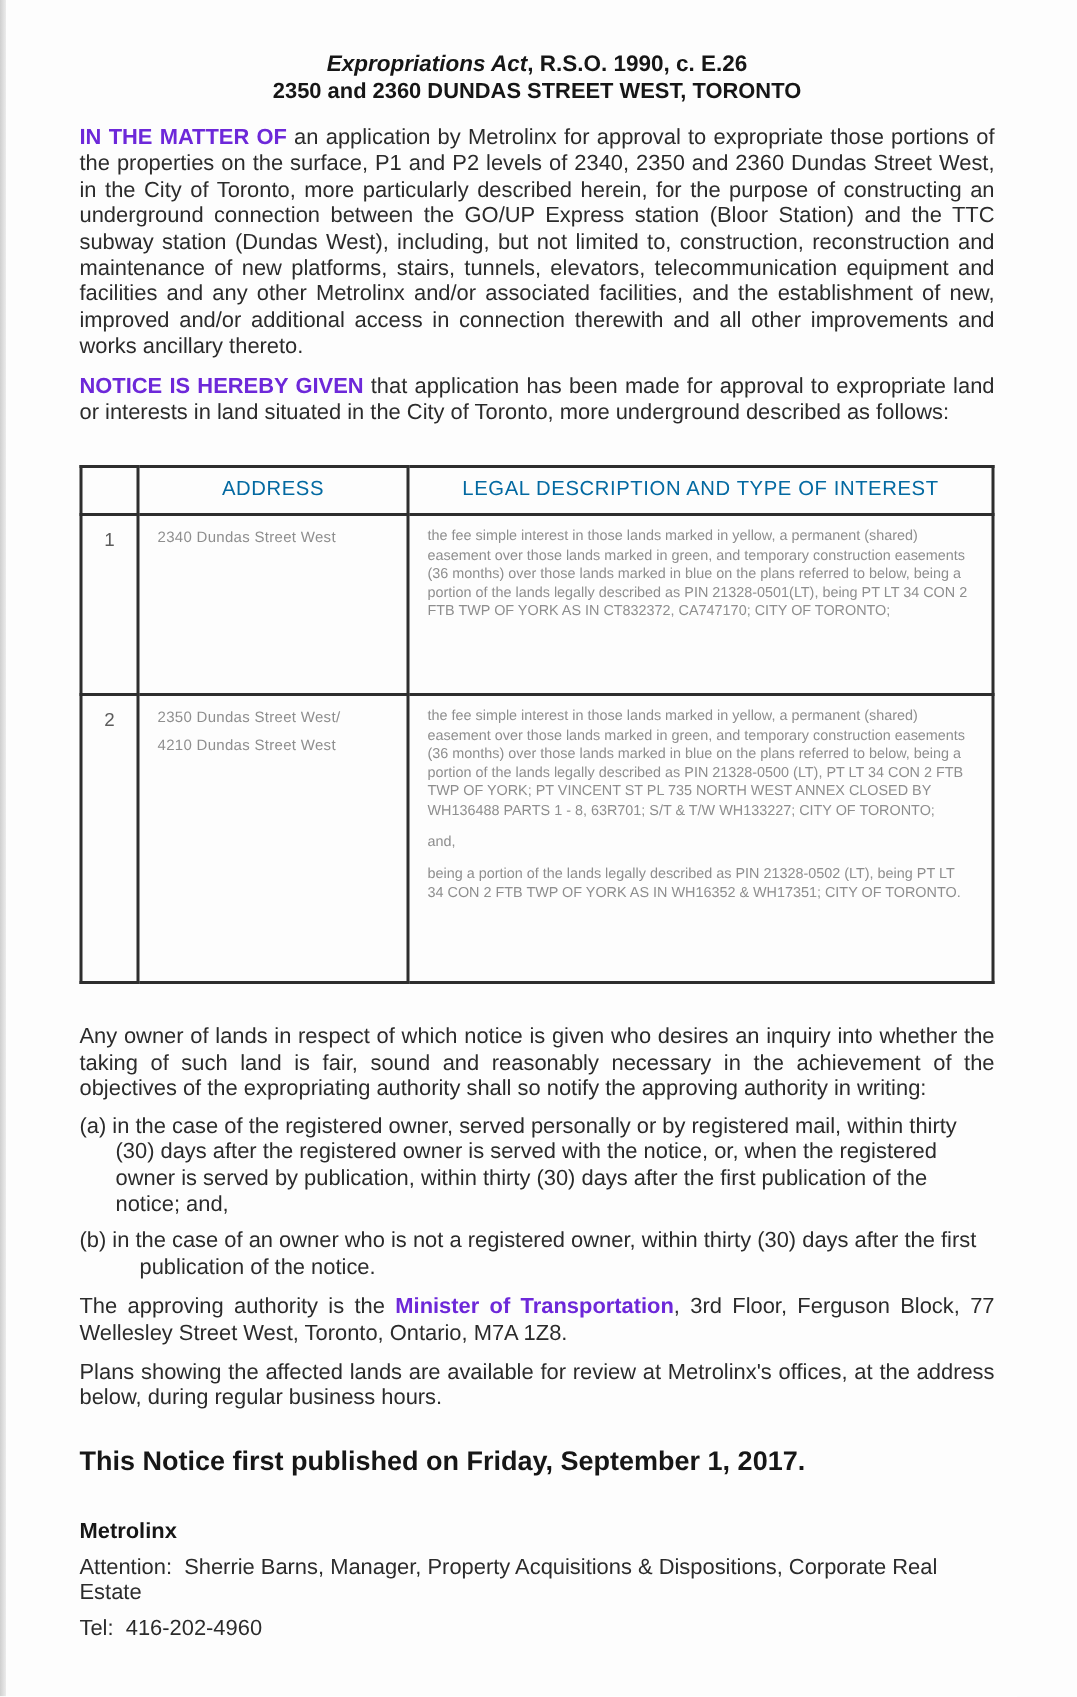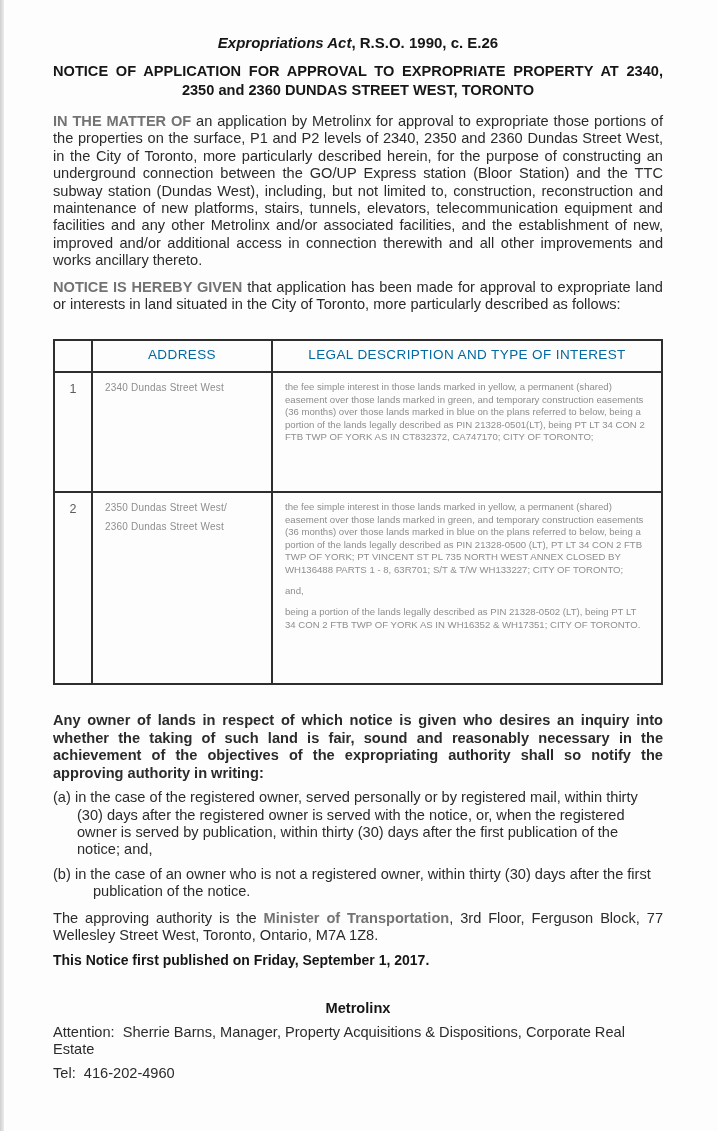--- a/index.html
+++ b/index.html
@@ -23,21 +23,21 @@
     line-height:18px;
   }
   .act-title .act-name { font-style:italic; }
 
   .heading { font-weight:bold; font-size:14.6px; line-height:19px; color:#161616; }
   .heading-l1 { margin-top:10px; text-align:justify; text-align-last:justify; }
   .heading-l2 { text-align:center; }
 
   .para { margin:9px 0 0 0; font-size:14.6px; line-height:17.4px; text-align:justify; }
   .para.first { margin-top:13px; }
-  .para b { color:#737373; }
+  .para b { color:#6d28d9; }
 
   .item { margin:7px 0 0 0; font-size:14.6px; line-height:17.4px; text-align:left; }
   .item-a { padding-left:24px; text-indent:-24px; }
   .item-b { padding-left:40px; text-indent:-40px; }
 
   table.ltable {
     width:610px; margin-top:26px;
     border-collapse:collapse;
     color:#8e8e8e;
     table-layout:fixed;
@@ -52,41 +52,40 @@
   col.c-addr { width:180px; }
   td.cell-num { text-align:center; padding-top:9px; font-size:12.5px; color:#5c5c5c; height:auto; }
   td.cell-addr { padding:9px 8px 9px 12px; font-size:10px; letter-spacing:0.2px; }
   td.cell-addr .addr-line + .addr-line { margin-top:8px; }
   td.cell-desc { padding:8px 12px 10px 12px; font-size:9.6px; line-height:12.4px; }
   td.cell-desc p { margin:0 0 9px 0; }
   td.cell-desc p:last-child { margin-bottom:0; }
   tr.row-1 td { height:100px; }
   tr.row-2 td { height:172px; }
 
-  .sect { margin-top:27px;font-weight:bold; }
-  .published { margin-top:8px; font-size:14px; line-height:17.4px; font-weight:bold; color:#161616; }
+  .sect { margin-top:27px; }
+  .published { margin-top:24px; font-size:18px; line-height:17.4px; font-weight:bold; color:#161616; }
 
-  .org { margin-top:30px; font-size:14.6px; line-height:17px; font-weight:bold; color:#161616;text-align:center; }
+  .org { margin-top:30px; font-size:14.6px; line-height:17px; font-weight:bold; color:#161616; }
   .contact-line { margin-top:7px; font-size:14.6px; line-height:17px; white-space:pre-wrap; }
 </style>
 </head>
 <body>
 
 <div class="page">
   <div class="scan-edge"></div>
   <div class="content">
 
     <div class="act-title"><span class="act-name">Expropriations Act</span><span>, R.S.O. 1990, c. E.26</span></div>
 
-    <div class="heading heading-l1">NOTICE OF APPLICATION FOR APPROVAL TO EXPROPRIATE PROPERTY AT 2340,</div>
     <div class="heading heading-l2">2350 and 2360 DUNDAS STREET WEST, TORONTO</div>
 
     <p class="para first"><b>IN THE MATTER OF</b><span> an application by Metrolinx for approval to expropriate those portions of the properties on the surface, P1 and P2 levels of 2340, 2350 and 2360 Dundas Street West, in the City of Toronto, more particularly described herein, for the purpose of constructing an underground connection between the GO/UP Express station (Bloor Station) and the TTC subway station (Dundas West), including, but not limited to, construction, reconstruction and maintenance of new platforms, stairs, tunnels, elevators, telecommunication equipment and facilities and any other Metrolinx and/or associated facilities, and the establishment of new, improved and/or additional access in connection therewith and all other improvements and works ancillary thereto.</span></p>
 
-    <p class="para"><b>NOTICE IS HEREBY GIVEN</b><span> that application has been made for approval to expropriate land or interests in land situated in the City of Toronto, more particularly described as follows:</span></p>
+    <p class="para"><b>NOTICE IS HEREBY GIVEN</b><span> that application has been made for approval to expropriate land or interests in land situated in the City of Toronto, more underground described as follows:</span></p>
 
     <table class="ltable">
       <colgroup>
         <col class="c-num">
           <col class="c-addr">
           <col class="c-desc">
       </colgroup>
       <tbody>
           <tr>
         <th></th>
@@ -99,39 +98,40 @@
           <div class="addr-line">2340 Dundas Street West</div>
         </td>
         <td class="cell-desc">
           <p>the fee simple interest in those lands marked in yellow, a permanent (shared) easement over those lands marked in green, and temporary construction easements (36 months) over those lands marked in blue on the plans referred to below, being a portion of the lands legally described as PIN 21328-0501(LT), being PT LT 34 CON 2 FTB TWP OF YORK AS IN CT832372, CA747170; CITY OF TORONTO;</p>
         </td>
       </tr>
       <tr class="row-2">
         <td class="cell-num">2</td>
         <td class="cell-addr">
           <div class="addr-line">2350 Dundas Street West/</div>
-          <div class="addr-line">2360 Dundas Street West</div>
+          <div class="addr-line">4210 Dundas Street West</div>
         </td>
         <td class="cell-desc">
           <p>the fee simple interest in those lands marked in yellow, a permanent (shared) easement over those lands marked in green, and temporary construction easements (36 months) over those lands marked in blue on the plans referred to below, being a portion of the lands legally described as PIN 21328-0500 (LT), PT LT 34 CON 2 FTB TWP OF YORK; PT VINCENT ST PL 735 NORTH WEST ANNEX CLOSED BY WH136488 PARTS 1 - 8, 63R701; S/T &amp; T/W WH133227; CITY OF TORONTO;</p>
           <p>and,</p>
           <p>being a portion of the lands legally described as PIN 21328-0502 (LT), being PT LT 34 CON 2 FTB TWP OF YORK AS IN WH16352 &amp; WH17351; CITY OF TORONTO.</p>
         </td>
       </tr>
     </tbody>
       </table>
 
     <p class="para sect">Any owner of lands in respect of which notice is given who desires an inquiry into whether the taking of such land is fair, sound and reasonably necessary in the achievement of the objectives of the expropriating authority shall so notify the approving authority in writing:</p>
 
     <p class="item item-a">(a) in the case of the registered owner, served personally or by registered mail, within thirty (30) days after the registered owner is served with the notice, or, when the registered owner is served by publication, within thirty (30) days after the first publication of the notice; and,</p>
 
     <p class="item item-b">(b) in the case of an owner who is not a registered owner, within thirty (30) days after the first publication of the notice.</p>
 
     <p class="para"><span>The approving authority is the </span><b>Minister of Transportation</b><span>, 3rd Floor, Ferguson Block, 77 Wellesley Street West, Toronto, Ontario, M7A 1Z8.</span></p>
 
+    <p class="para">Plans showing the affected lands are available for review at Metrolinx's offices, at the address below, during regular business hours.</p>
 
     <p class="published">This Notice first published on Friday, September 1, 2017.</p>
 
     <div class="org">Metrolinx</div>
     <div class="contact-line">Attention:  Sherrie Barns, Manager, Property Acquisitions &amp; Dispositions, Corporate Real Estate</div>
     <div class="contact-line">Tel:  416-202-4960</div>
 
   </div>
 </div>
 

